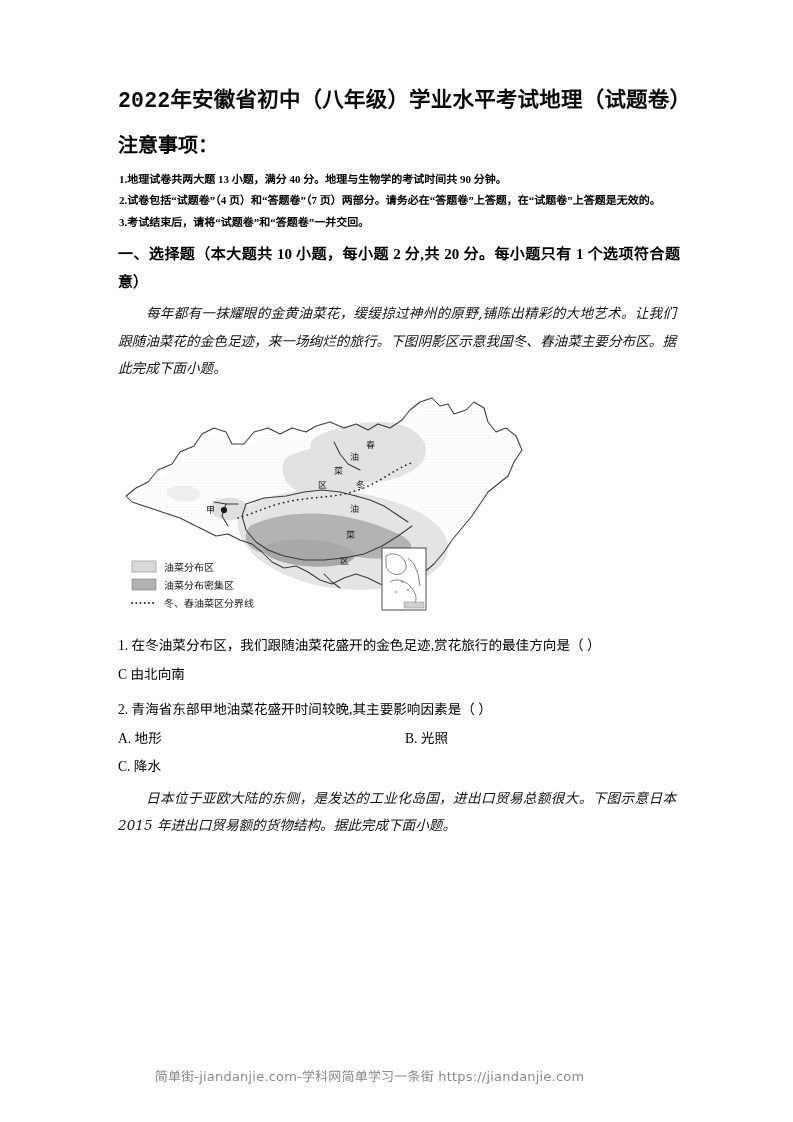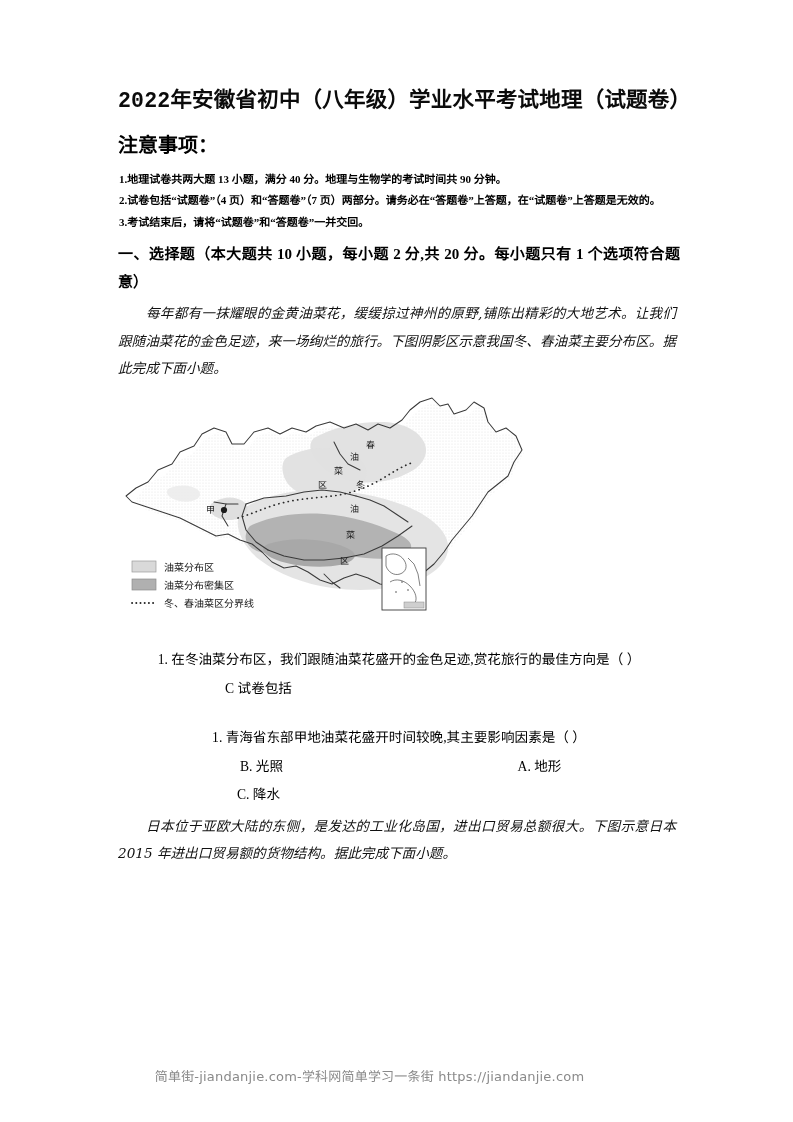--- a/index.html
+++ b/index.html
@@ -87,22 +87,21 @@
   .figure {
     position: relative;
     width: 562px;
     height: 232px;
     margin: 10px 0 6px 0;
   }
   .figure svg { display: block; }
 
   
   .question {
-    margin: 24px 0 0 0;
-    text-align: center;
+    margin: 10px 0 0 0;
   }
   .q-stem {
     font-size: 13.6px;
     line-height: 1.8;
     margin: 0 0 2px 0;
   }
   .q-options {
     display: flex;
     flex-wrap: wrap;
     margin: 0;
@@ -274,29 +273,29 @@
           <circle cx="290" cy="198" r="0.8" fill="#4a4a4a"></circle>
           <circle cx="278" cy="200" r="0.8" fill="#4a4a4a"></circle>
           <rect x="286" y="210" width="20" height="6" fill="#cfcfcf" stroke="#8a8a8a" stroke-width="0.5"></rect>
         </g>
       </svg>
     </div>
 
     <div class="question">
       <p class="q-stem">1. 在冬油菜分布区，我们跟随油菜花盛开的金色足迹,赏花旅行的最佳方向是（    ）</p>
       <div class="q-options">
-        <div class="q-option">C  试卷包括</div>
+        <div class="q-option">C  由北向南</div>
       </div>
     </div>
 
     <div class="question">
-      <p class="q-stem">1. 青海省东部甲地油菜花盛开时间较晚,其主要影响因素是（    ）</p>
+      <p class="q-stem">2. 青海省东部甲地油菜花盛开时间较晚,其主要影响因素是（    ）</p>
       <div class="q-options">
+        <div class="q-option">A. 地形</div>
         <div class="q-option col-b">B. 光照</div>
-        <div class="q-option">A. 地形</div>
         <div class="q-option">C. 降水</div>
       </div>
     </div>
 
     <p class="stem-para">日本位于亚欧大陆的东侧，是发达的工业化岛国，进出口贸易总额很大。下图示意日本 2015 年进出口贸易额的货物结构。据此完成下面小题。</p>
 
   </div>
 
   <div class="footer">简单街-jiandanjie.com-学科网简单学习一条街 https://jiandanjie.com</div>
 </div>

